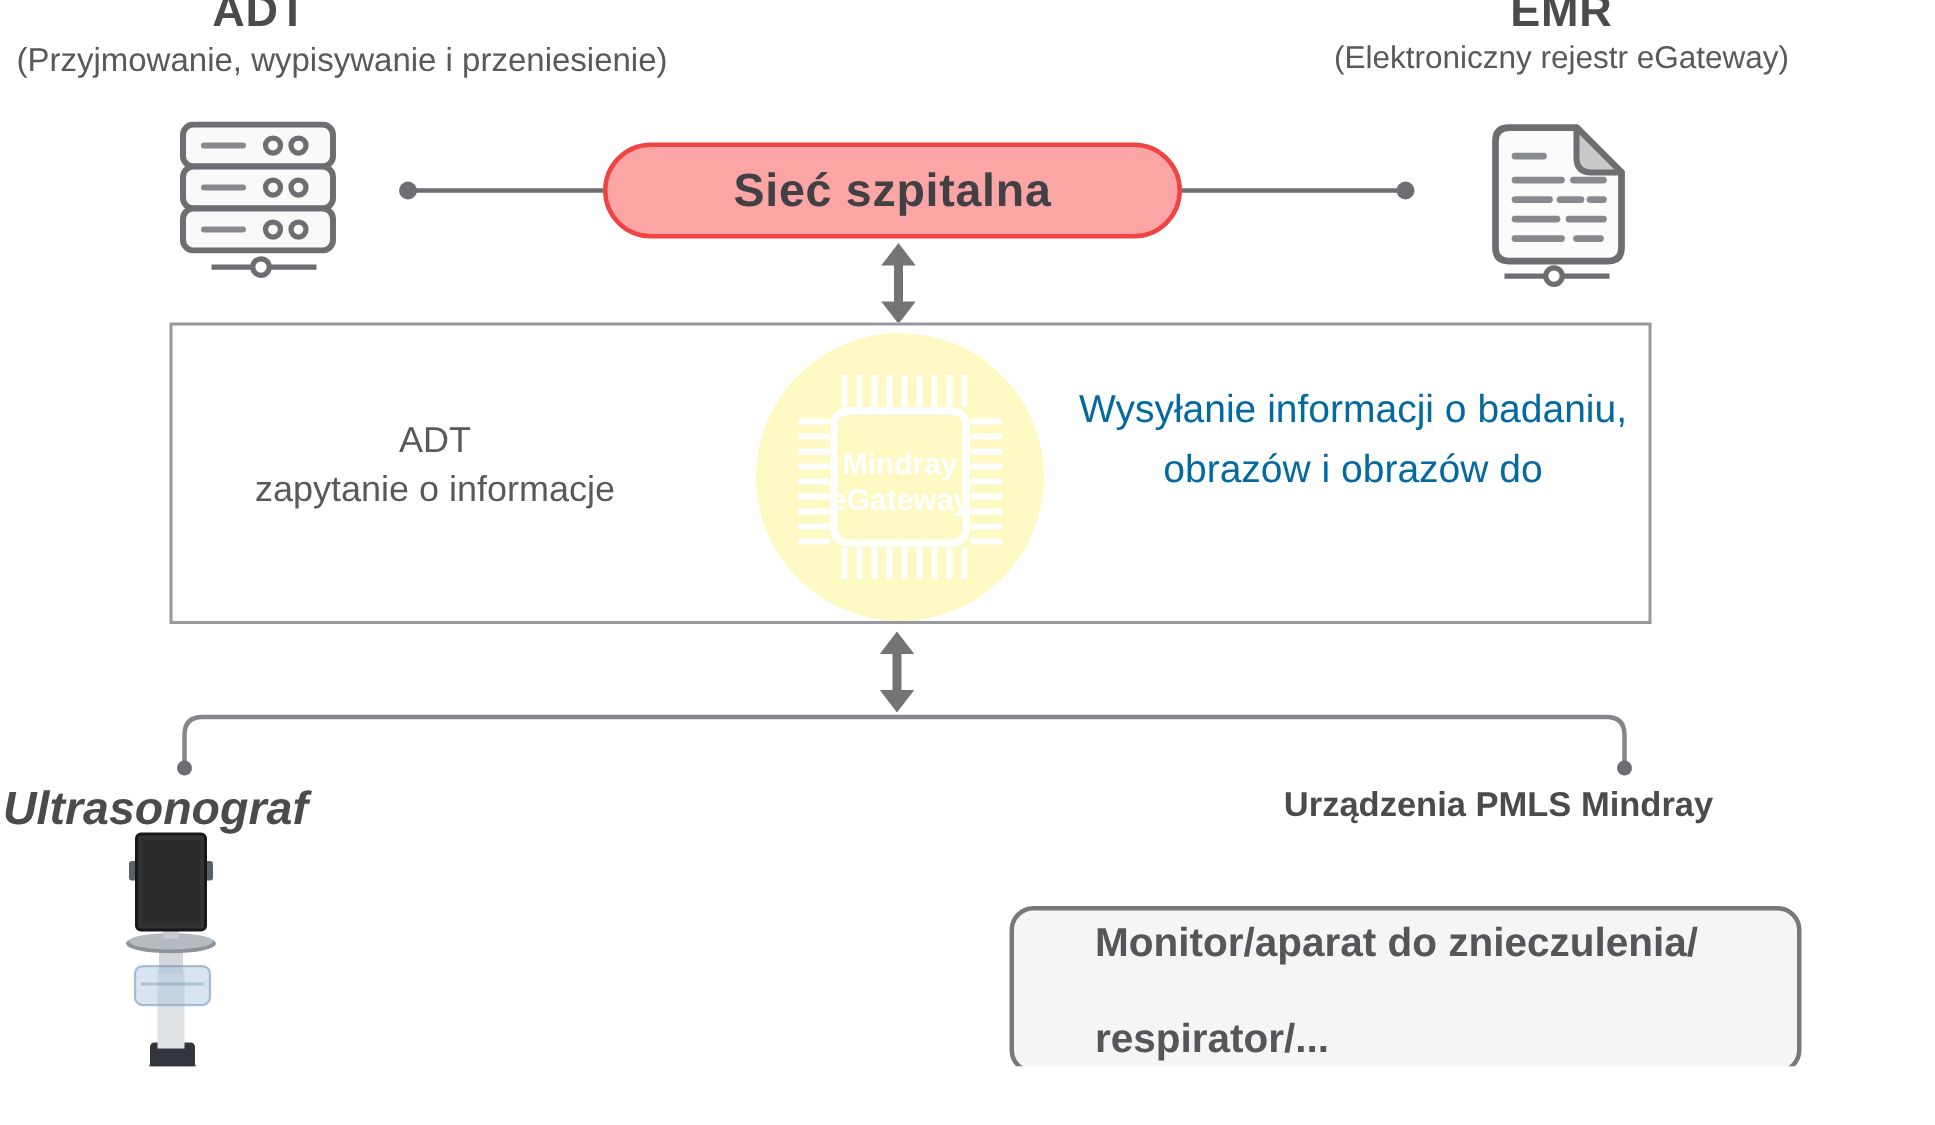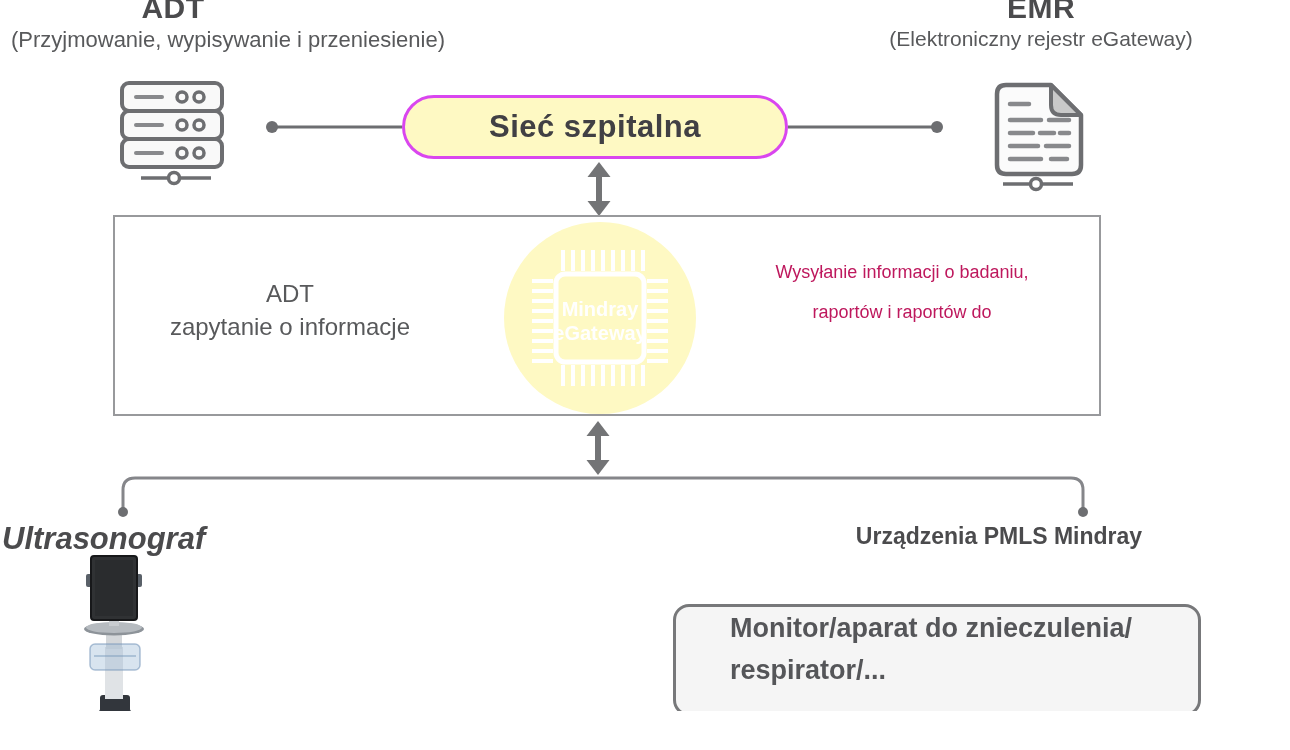--- a/index.html
+++ b/index.html
@@ -13,47 +13,47 @@
 
   
   .tl-title{left:48px;top:-9px;width:250px;font-size:30px;letter-spacing:.5px;}
   .tl-sub{left:-2px;top:27px;width:460px;font-size:22px;color:#58595b;}
   .tr-title{left:916px;top:-9px;width:250px;font-size:30px;letter-spacing:.5px;}
   .tr-sub{left:862px;top:27px;width:358px;font-size:21px;color:#58595b;}
 
   
   .pill{
     left:402px;top:95px;width:386px;height:64px;box-sizing:border-box;
-    background:#fef9c3;border:3px solid #d946ef;border-radius:34px;
+    background:#fca5a5;border:3px solid #ef4444;border-radius:34px;
     display:flex;align-items:center;justify-content:center;
     font-size:31px;font-weight:700;color:#414044;letter-spacing:.5px;
   }
 
   
   .gw-box{
     left:113px;top:215px;width:988px;height:201px;box-sizing:border-box;
     background:#ffffff;border:2px solid #98999c;
   }
   .gw-left{left:138px;top:277px;width:304px;font-size:24px;line-height:33px;color:#58595b;}
-  .gw-right{left:700px;top:252px;width:404px;font-size:18px;line-height:40px;color:#be185d;}
+  .gw-right{left:700px;top:252px;width:404px;font-size:26px;line-height:40px;color:#0369a1;}
 
   
   .gw-circle{
     left:504px;top:222px;width:192px;height:192px;border-radius:50%;
     background:#fef9c3;display:flex;align-items:center;justify-content:center;
   }
   .gw-circle svg{display:block;width:192px;height:192px;}
 
   
   .bl-title{left:2px;top:521px;width:260px;font-size:31px;font-style:italic;}
   .br-title{left:789px;top:523px;width:420px;font-size:23px;}
   .device-box{
     left:673px;top:604px;width:528px;height:112px;box-sizing:border-box;
     background:#f5f5f5;border:3px solid #77787a;border-radius:16px;
-    display:flex;flex-direction:column;justify-content:flex-start;
+    display:flex;flex-direction:column;justify-content:space-between;
     padding-left:54px;font-size:27px;font-weight:600;line-height:42px;color:#555659;
   }
 
   .wires{position:absolute;left:0;top:0;width:1290px;height:750px;pointer-events:none;}
   .icon-svg{position:absolute;}
 </style>
 </head>
 <body>
 
 <div class="stage">
@@ -186,21 +186,21 @@
           <line x1="143" y1="119" x2="164" y2="119"></line>
           <line x1="143" y1="129" x2="164" y2="129"></line>
           <line x1="143" y1="139" x2="164" y2="139"></line>
       </g>
       <text x="96" y="94" text-anchor="middle" fill="#ffffff" font-size="20" font-weight="bold" font-family="Liberation Sans, sans-serif">Mindray</text>
       <text x="96" y="118" text-anchor="middle" fill="#ffffff" font-size="20" font-weight="bold" font-family="Liberation Sans, sans-serif">eGateway</text>
     </svg>
   </div>
   <div class="abs gw-right center">
     <div>Wysyłanie informacji o badaniu,</div>
-    <div>raportów i raportów do</div>
+    <div>obrazów i obrazów do</div>
   </div>
 
   <div class="abs bl-title heading">Ultrasonograf</div>
   <svg class="icon-svg" style="left:76px;top:552px;width:80px;height:196px;" viewBox="0 0 80 196">
     <ellipse cx="40" cy="189" rx="35" ry="5" fill="#ededee"></ellipse>
 
     <circle cx="25" cy="168" r="5.5" fill="#2f3338"></circle>
     <circle cx="53" cy="168" r="5.5" fill="#2f3338"></circle>
     <rect x="11" y="170" width="9" height="11" rx="2" fill="#34383e"></rect>
     <rect x="58" y="170" width="9" height="11" rx="2" fill="#34383e"></rect>

